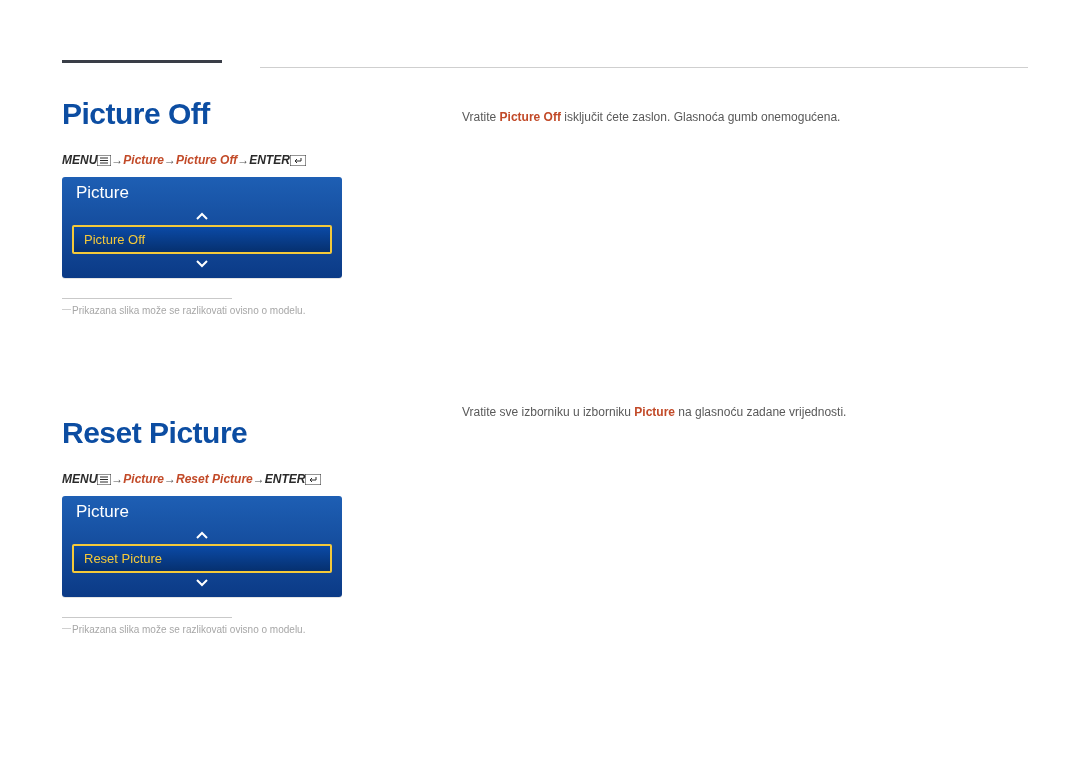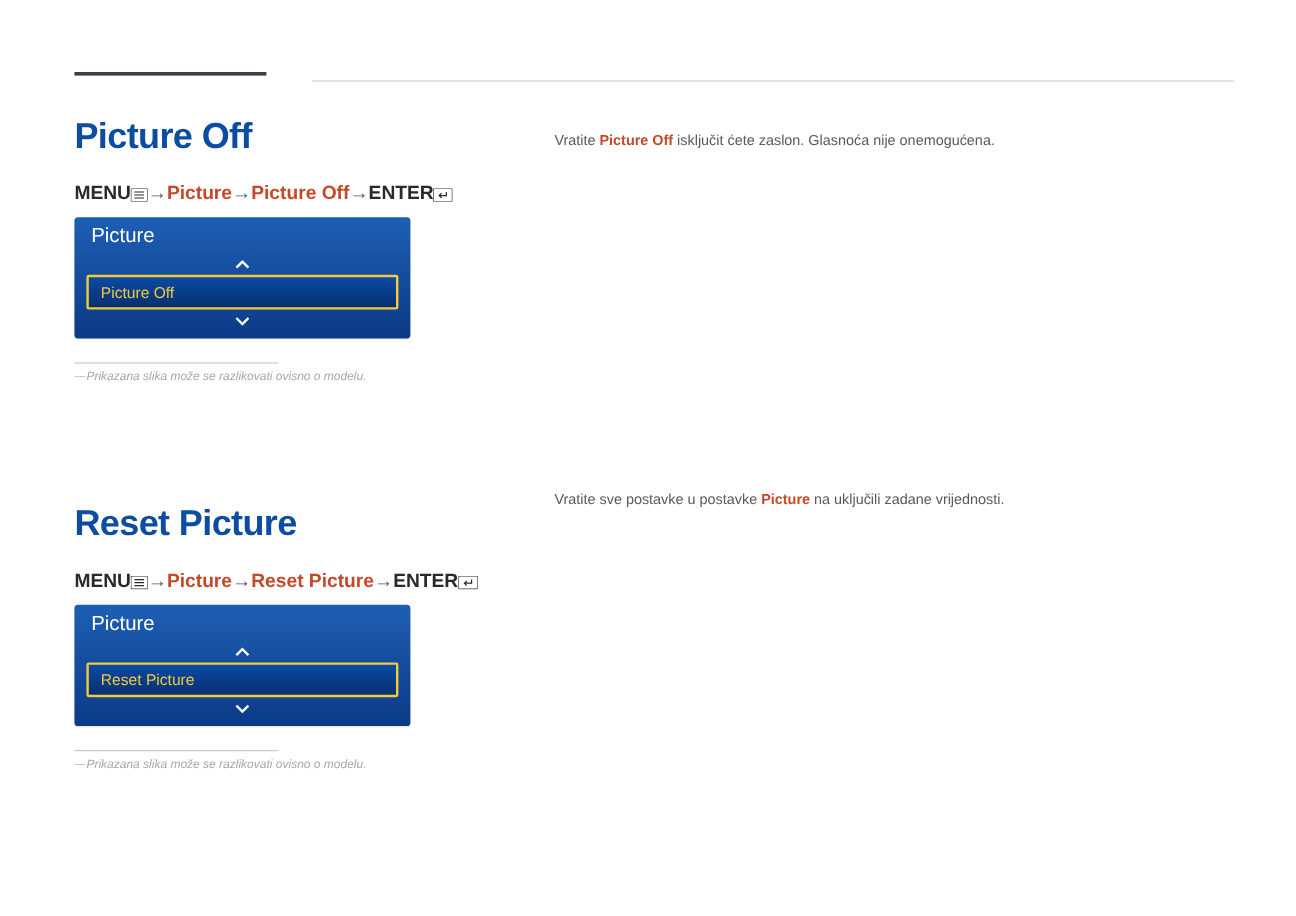--- a/index.html
+++ b/index.html
@@ -46,28 +46,29 @@
   }
   h1.section-title {
     font-size: 30px;
     font-weight: 600;
     color: #0c4da2;
     margin-top: 30px;
     margin-bottom: 22px;
     letter-spacing: -0.5px;
   }
   .breadcrumb {
-    font-size: 16px;
+    font-size: 12px;
     color: #2a2a2a;
     font-weight: 700;
     margin-bottom: 10px;
     display: flex;
     align-items: center;
     gap: 0;
     flex-wrap: wrap;
+    font-style: italic;
   }
   .breadcrumb .arrow {
     font-weight: 400;
     color: #555;
   }
   .breadcrumb .crumb-link {
     color: #c24a28;
     font-weight: 700;
   }
   .menu-icon, .enter-icon {
@@ -115,21 +116,20 @@
     height: 1px;
     background: #c9c9c9;
     margin-top: 20px;
     margin-bottom: 6px;
   }
   .caption {
     font-size: 10px;
     color: #a7a7a7;
     position: relative;
     padding-left: 10px;
-    font-style: italic;
   }
   .caption::before {
     content: "―";
     position: absolute;
     left: 0;
     top: -1px;
     color: #b7b7b7;
     font-size: 9px;
   }
 
@@ -191,21 +191,21 @@
             </svg>
         </div>
       </div>
 
       <div class="sep-line"></div>
       <div class="caption">Prikazana slika može se razlikovati ovisno o modelu.</div>
     </div>
 
     <div class="right-col">
       <p style="margin-top:30px">
-        <span>Vratite </span><span class="highlight">Picture Off</span><span> isključit ćete zaslon. Glasnoća nije onemogućena.</span>
+        <span>Vratite </span><span class="highlight">Picture Off</span><span> isključit ćete zaslon. Glasnoća gumb onemogućena.</span>
       </p>
     </div>
   </div>
 
   <div class="section-gap"></div>
 
   <div class="row">
     <div class="left-col">
       <h1 class="section-title">Reset Picture</h1>
 
@@ -247,19 +247,19 @@
             </svg>
         </div>
       </div>
 
       <div class="sep-line"></div>
       <div class="caption">Prikazana slika može se razlikovati ovisno o modelu.</div>
     </div>
 
     <div class="right-col">
       <p style="margin-top:6px">
-        <span>Vratite sve postavke u postavke </span><span class="highlight">Picture</span><span> na uključili zadane vrijednosti.</span>
+        <span>Vratite sve izborniku u izborniku </span><span class="highlight">Picture</span><span> na glasnoću zadane vrijednosti.</span>
       </p>
       <p></p>
     </div>
   </div>
 
 </div>
 
 </body></html>

